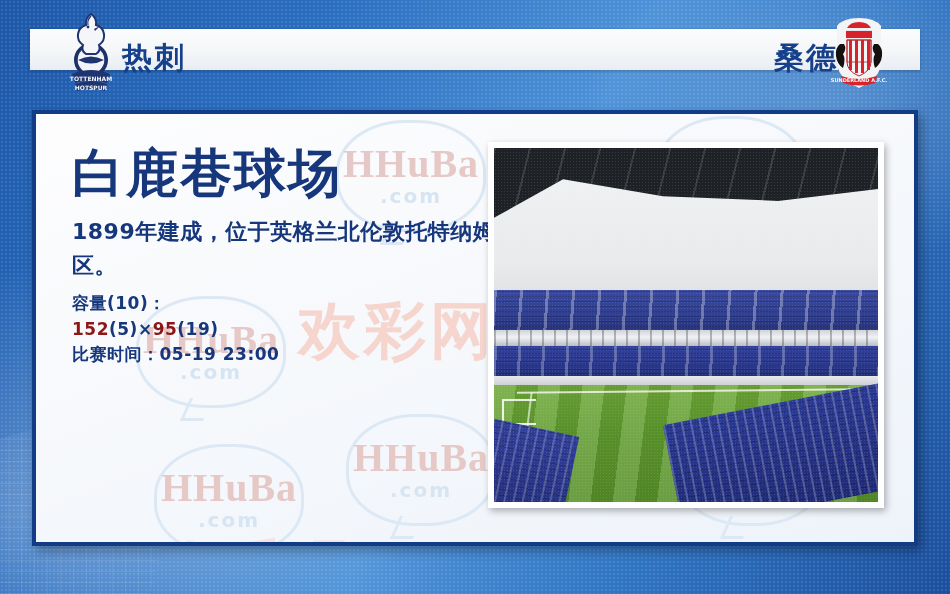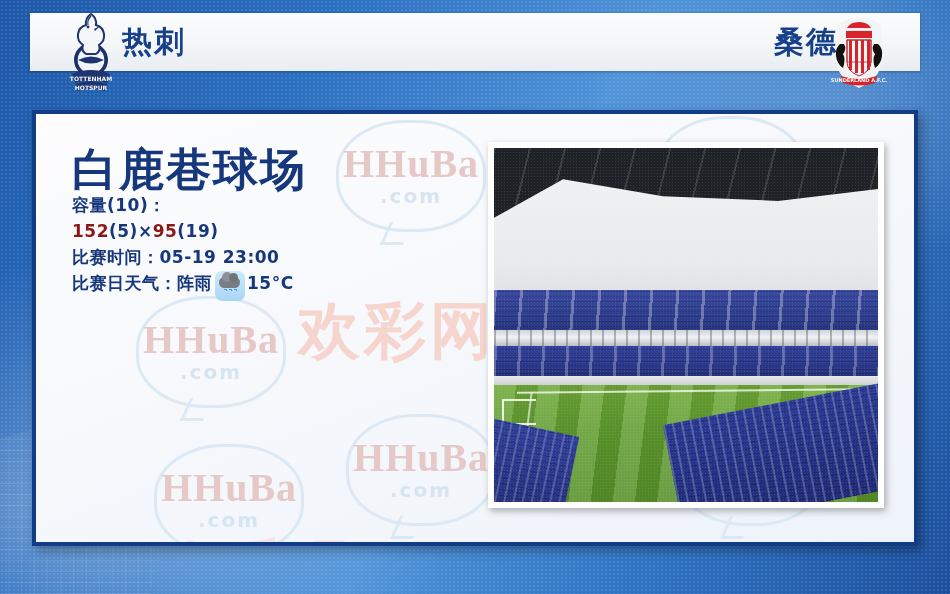--- a/index.html
+++ b/index.html
@@ -42,22 +42,22 @@
     background:
       repeating-linear-gradient(0deg, rgba(255,255,255,0.09) 0 1px, rgba(255,255,255,0) 1px 11px),
       repeating-linear-gradient(90deg, rgba(255,255,255,0.07) 0 1px, rgba(255,255,255,0) 1px 13px),
       radial-gradient(circle at 40% 35%, rgba(255,255,255,0.12), rgba(255,255,255,0) 70%);
     pointer-events: none;
   }
 
   
   .header-bar {
     position: absolute;
-    left: 30px; top: 13px;
-    width: 890px; height: 58px;
+    left: 30px; top: 29px;
+    width: 890px; height: 41px;
     background: linear-gradient(180deg, #fbfcfd 0%, #f4f6f8 55%, #e9edf2 100%);
     box-shadow: 0 1px 3px rgba(0,0,0,0.25);
     padding-left: 8px;
   }
   .team-block {
     position: absolute;
     top: 0; height: 58px;
     display: flex; align-items: center;
   }
   .team-home { left: 40px; }
@@ -139,24 +139,25 @@
   .wm-cn-a { left: 262px; top: 186px; color: #f6cfc6; opacity: .85; }
   .wm-cn-c { left: 120px; top: 424px; color: #f7d5cb; opacity: .55; }
 
   
   .info {
     position: absolute;
     left: 36px; top: 32px;
     width: 430px;
   }
   .stadium-title {
-    font-size: 45px; font-weight: bold;
+    font-size: 52px; font-weight: bold;
     color: #16377c;
     letter-spacing: 2px;
     line-height: 1.05;
+    margin-bottom: 14px;
     white-space: nowrap;
   }
   .desc {
     font-size: 22px; font-weight: bold;
     color: #16377c;
     line-height: 1.55;
     letter-spacing: 0.5px;
     margin-bottom: 8px;
   }
   .row {
@@ -428,47 +429,39 @@
     <div class="wm wm-bubble wm-6">
       <span class="wm-word">HHuBa</span>
       <span class="wm-dom">.com</span>
     </div>
     <div class="wm wm-cn wm-cn-a">欢彩网</div>
 
     <div class="wm wm-cn wm-cn-c">欢呼吧</div>
 
     <div class="info">
       <div class="stadium-title">白鹿巷球场</div>
+      <div class="desc">1899年建成，位于英格兰北伦敦托特纳姆区。</div>
 
       <div class="row">
         <span>容量(10)：</span>
       </div>
 
       <div class="row">
         <span class="val-red">152</span>
         <span class="val-navy">(5)</span>
         <span class="val-navy">×</span>
         <span class="val-red">95</span>
         <span class="val-navy">(19)</span>
       </div>
 
       <div class="row">
         <span>比赛时间：</span>
         <span>05-19 23:00</span>
       </div>
 
-      <div class="row">
-        <span>比赛日天气：</span>
-        <span>阵雨</span>
-        <span class="wx-icon">
-          <span class="cloud"></span>
-          <span class="drops"></span>
-        </span>
-        <span>15°C</span>
-      </div>
     </div>
 
     <div class="photo-frame">
       <div class="photo">
         <div class="ph-sky"></div>
         <div class="ph-scoreboard"></div>
         <div class="ph-stand-up"></div>
         <div class="ph-stand-up-seats"></div>
         <div class="ph-band"></div>
         <div class="ph-band-ticks"></div>

